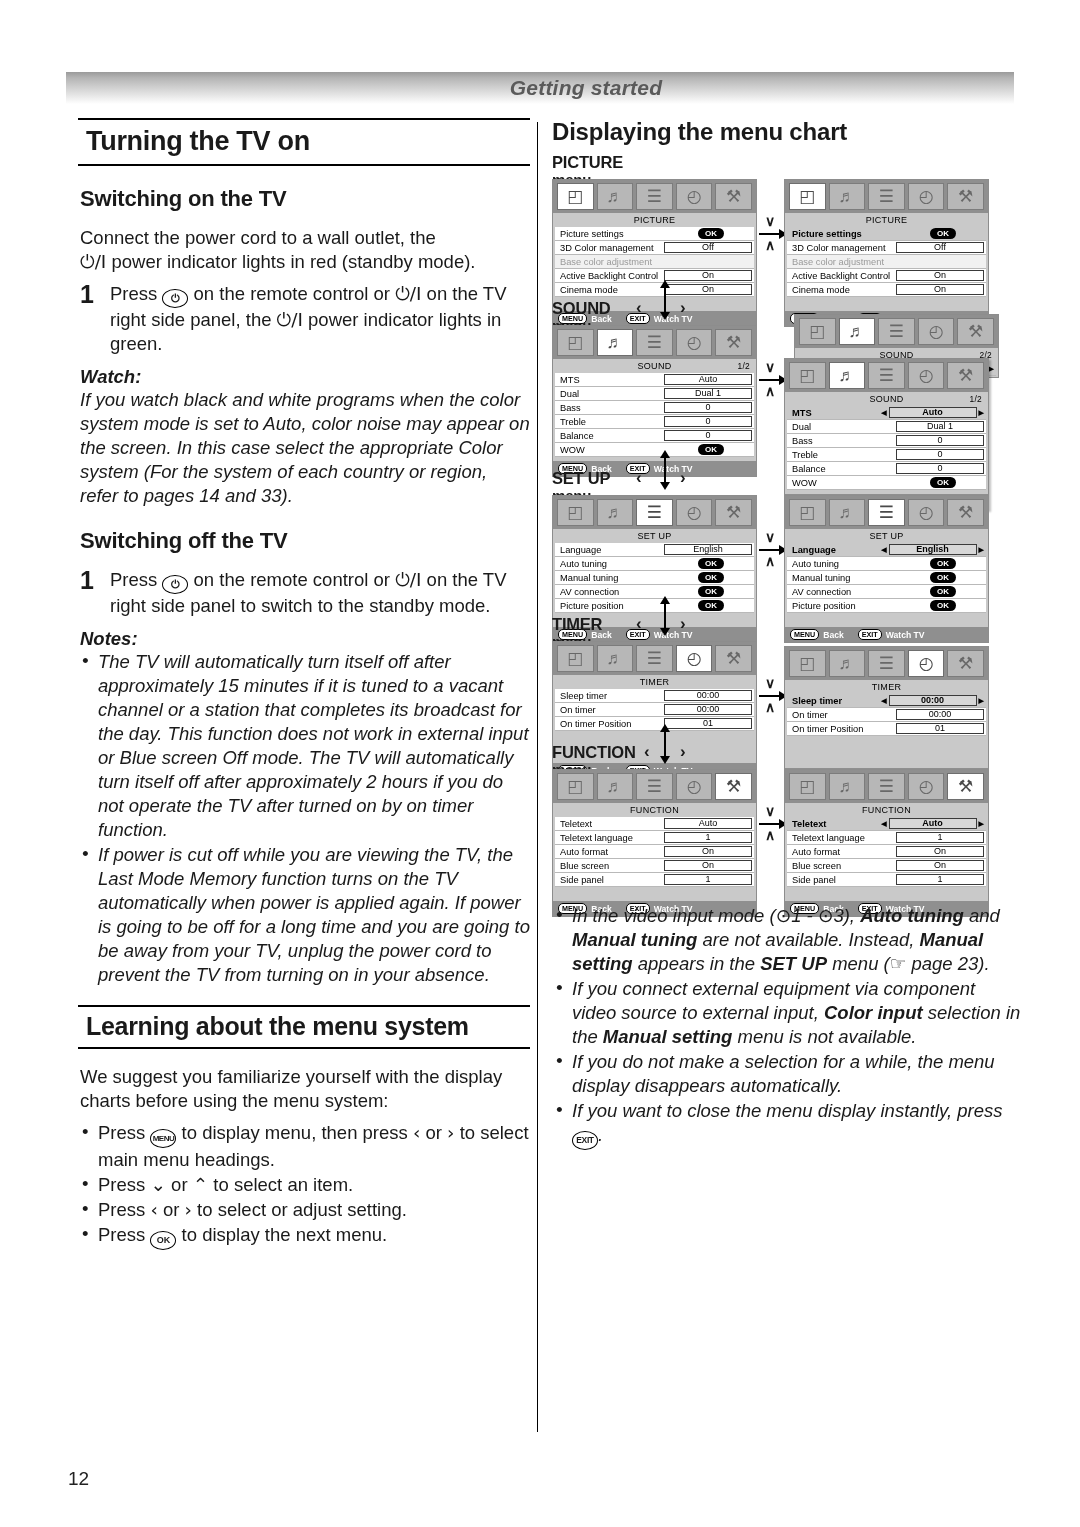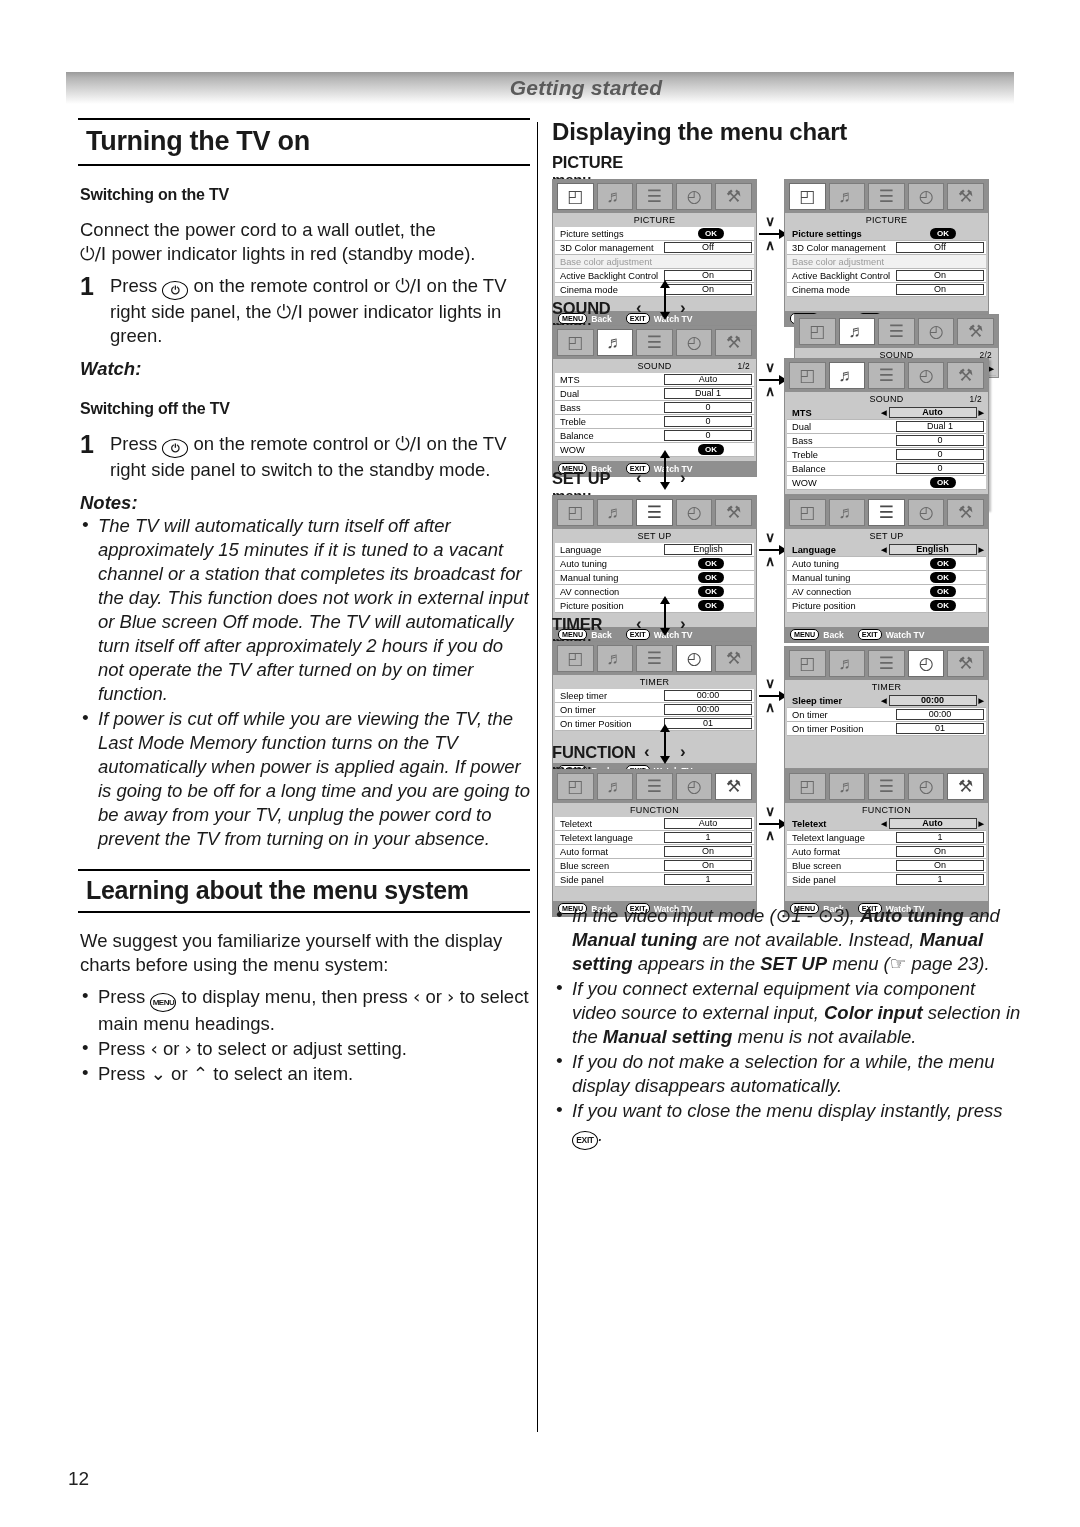--- a/index.html
+++ b/index.html
@@ -33,21 +33,21 @@
     background:#000;
   }
 
   
   h1.sec{
     font-size:27px; font-weight:bold; margin:0; padding:6px 0 7px 8px;
     border-top:2px solid #000; border-bottom:2px solid #000;
     letter-spacing:-.3px;
   }
   h2.sub{
-    font-size:16px; font-weight:bold; margin:20px 0 14px 2px; letter-spacing:-.2px;
+    font-size:22px; font-weight:bold; margin:20px 0 14px 2px; letter-spacing:-.2px;
   }
   h1.sec2{
     font-size:25px; font-weight:bold; margin:0; padding:5px 0 6px 8px;
     border-top:2px solid #000; border-bottom:2px solid #000;
     letter-spacing:-.3px;
   }
   h1.rsec{
     font-size:24px; font-weight:bold; margin:0 0 8px 0; letter-spacing:-.2px;
   }
 
@@ -175,42 +175,44 @@
   <h2 class="sub">Switching on the TV</h2>
 
   <p class="body">Connect the power cord to a wall outlet, the<br><span class="pw">⏻/I</span> power indicator lights in red (standby mode).</p>
 
   <div class="step">
     <div class="step-num">1</div>
     <div class="step-txt">Press <span class="keyc">⏻</span> on the remote control or <span class="pw">⏻/I</span> on the TV right side panel, the <span class="pw">⏻/I</span> power indicator lights in green.</div>
   </div>
 
   <div class="noteh">Watch:</div>
+  <div class="notep">If you watch black and white programs when the color system mode is set to Auto, color noise may appear on the screen. In this case select the appropriate Color system (For the system of each country or region, refer to pages 14 and 33).</div>
 
   <h2 class="sub">Switching off the TV</h2>
 
   <div class="step">
     <div class="step-num">1</div>
     <div class="step-txt">Press <span class="keyc">⏻</span> on the remote control or <span class="pw">⏻/I</span> on the TV right side panel to switch to the standby mode.</div>
   </div>
 
   <div class="noteh">Notes:</div>
   <ul class="bul it">
     <li>The TV will automatically turn itself off after approximately 15 minutes if it is tuned to a vacant channel or a station that completes its broadcast for the day. This function does not work in external input or Blue screen Off mode. The TV will automatically turn itself off after approximately 2 hours if you do not operate the TV after turned on by on timer function.</li>
     <li>If power is cut off while you are viewing the TV, the Last Mode Memory function turns on the TV automatically when power is applied again. If power is going to be off for a long time and you are going to be away from your TV, unplug the power cord to prevent the TV from turning on in your absence.</li>
   </ul>
 
   <h1 class="sec2" style="margin-top:18px;">Learning about the menu system</h1>
 
   <p class="body" style="margin-top:16px;">We suggest you familiarize yourself with the display charts before using the menu system:</p>
 
   <ul class="bul">
     <li>Press <span class="keyc" style="font-size:8px;letter-spacing:-.5px;">MENU</span> to display menu, then press <span class="arrw">‹</span> or <span class="arrw">›</span> to select main menu headings.</li>
+    <li>Press <span class="arrw">⌄</span> or <span class="arrw">⌃</span> to select an item.</li>
     <li>Press <span class="arrw">‹</span> or <span class="arrw">›</span> to select or adjust setting.</li>
-    <li>Press <span class="arrw">⌄</span> or <span class="arrw">⌃</span> to select an item.</li>
+    <li>Press <span class="keyc" style="font-size:9px;">OK</span> to display the next menu.</li>
   </ul>
 </div>
 
 <div class="col-right">
   <h1 class="rsec">Displaying the menu chart</h1>
   <div id="menu-charts">
       <div class="menublock" style="height: 136px; margin-bottom: 10px;">
         <div class="mlabel" style="position: absolute; left: 0px; top: 0px;">
           <div>PICTURE</div>
           <div class="sm">menu</div>

